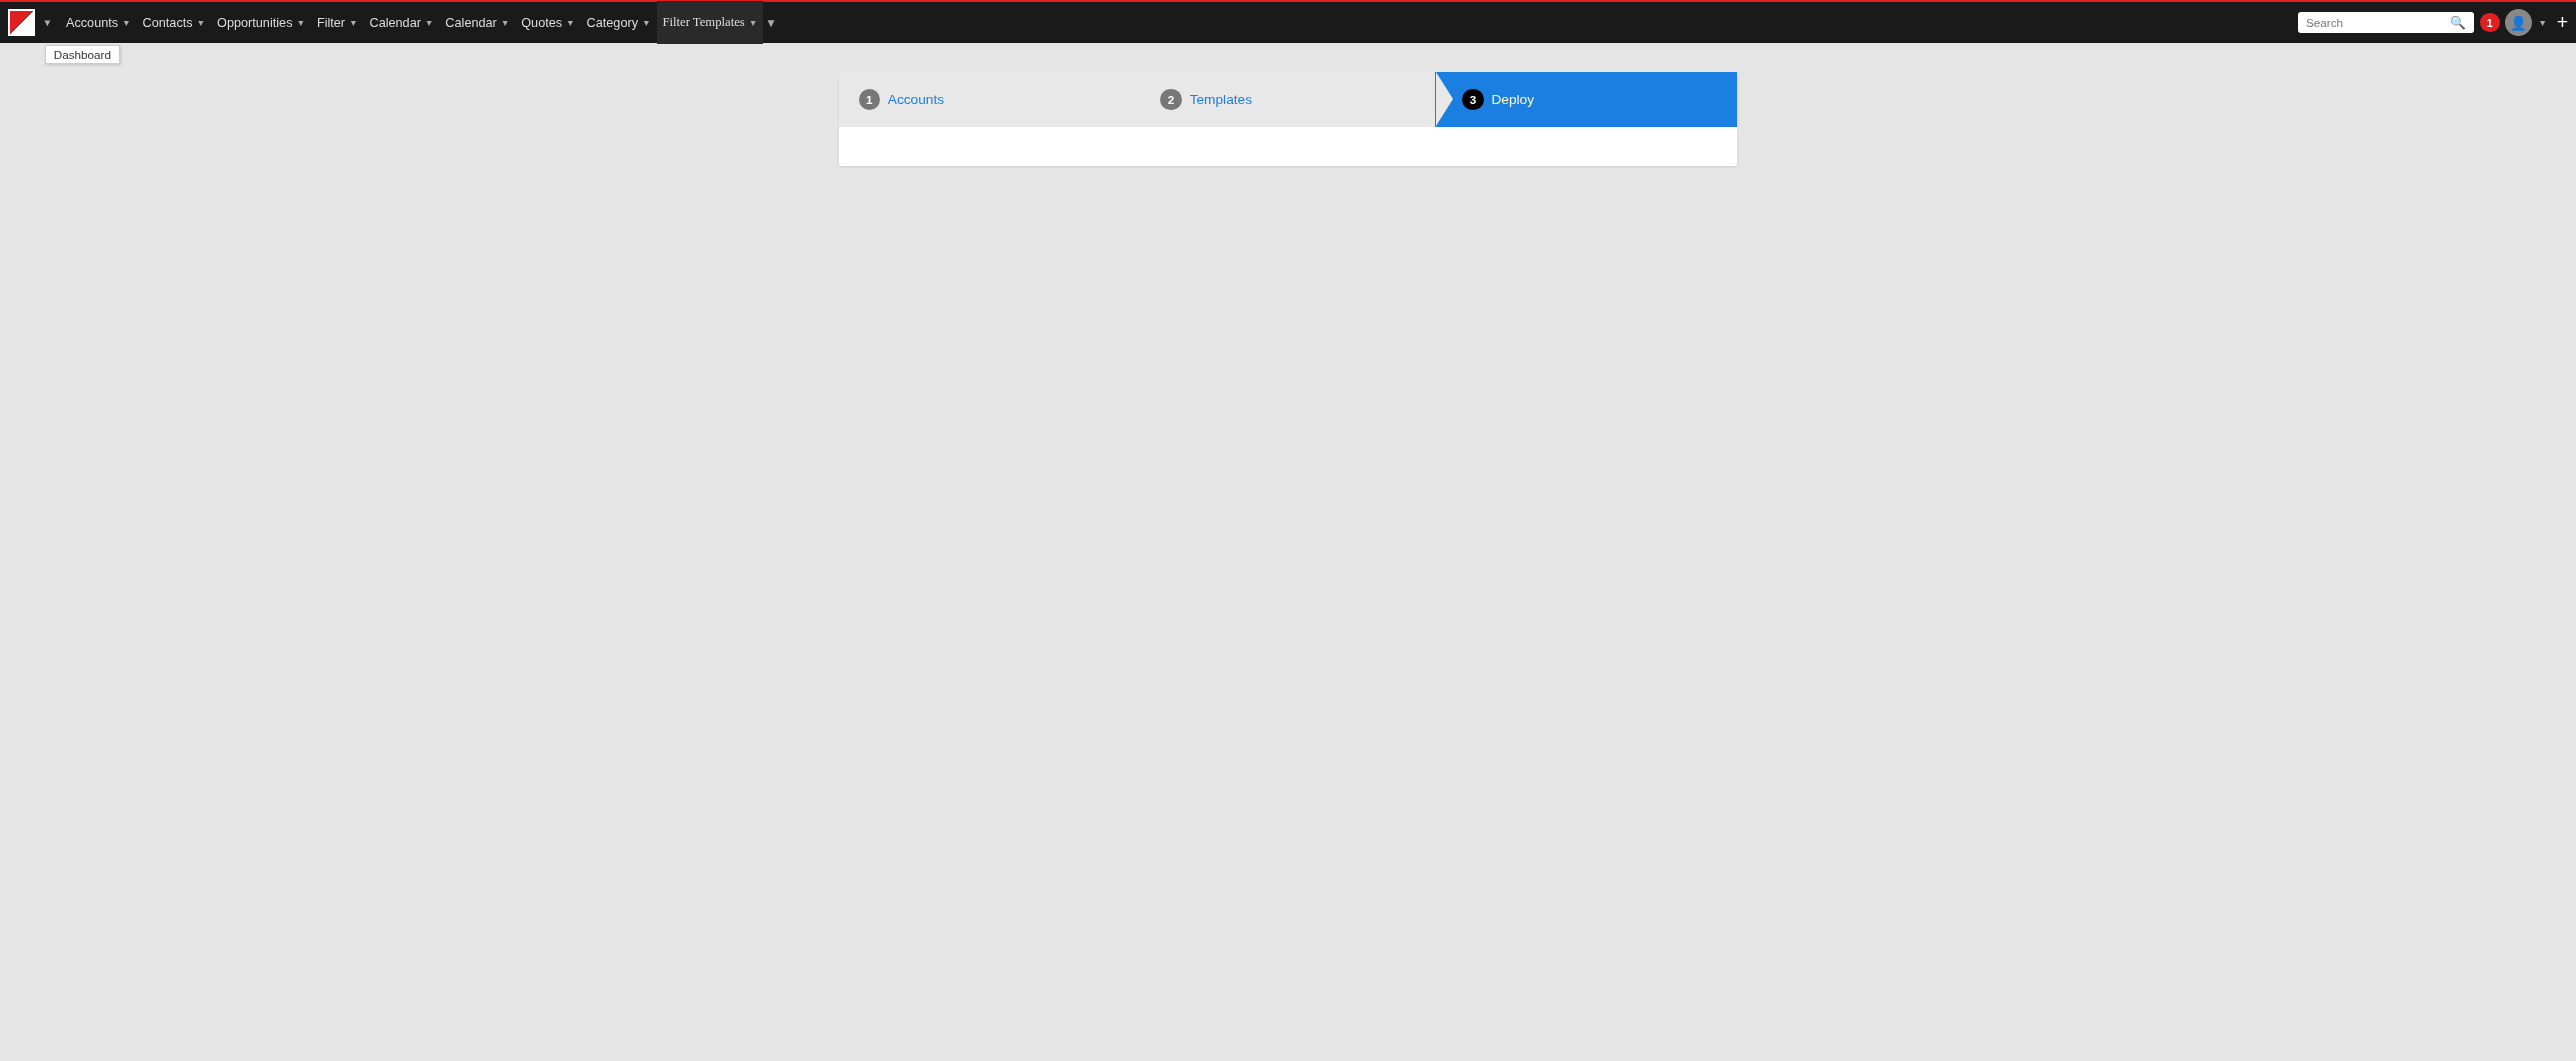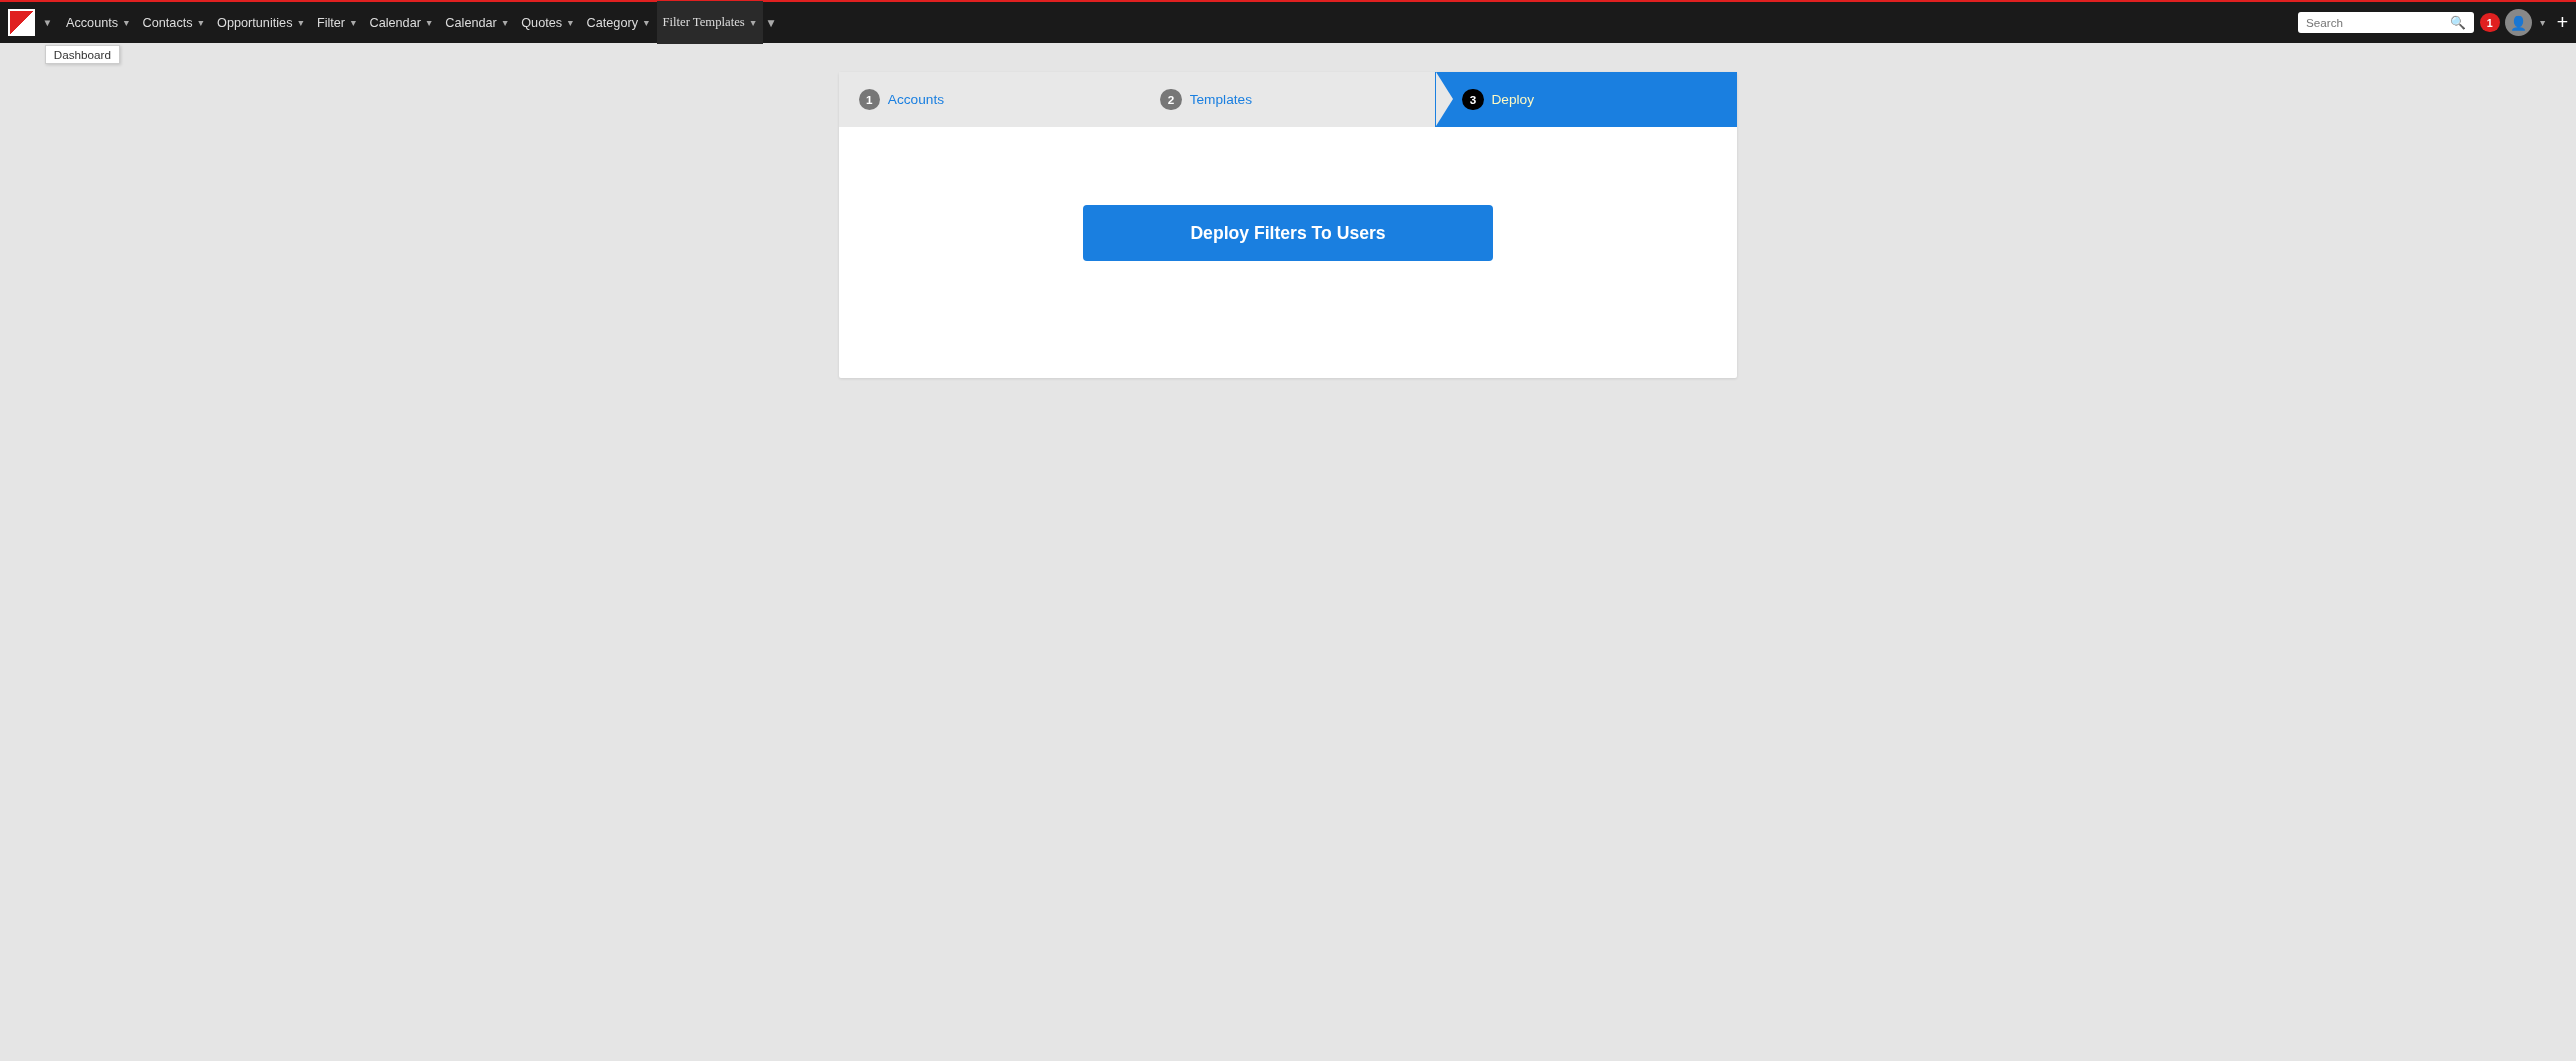--- a/index.html
+++ b/index.html
@@ -296,19 +296,16 @@
       <div class="wizard-step step-inactive">
         <span class="step-num">2</span>
         <span class="step-label-text">Templates</span>
       </div>
       <div class="wizard-step step-active">
         <span class="step-num">3</span>
         <span class="step-label-text">Deploy</span>
       </div>
     </div>
 
-    <div class="deploy-area">
-      <button class="deploy-btn">Deploy Filters To Users</button>
-    </div>
 
   </div>
 </div>
 
 
 </body></html>

